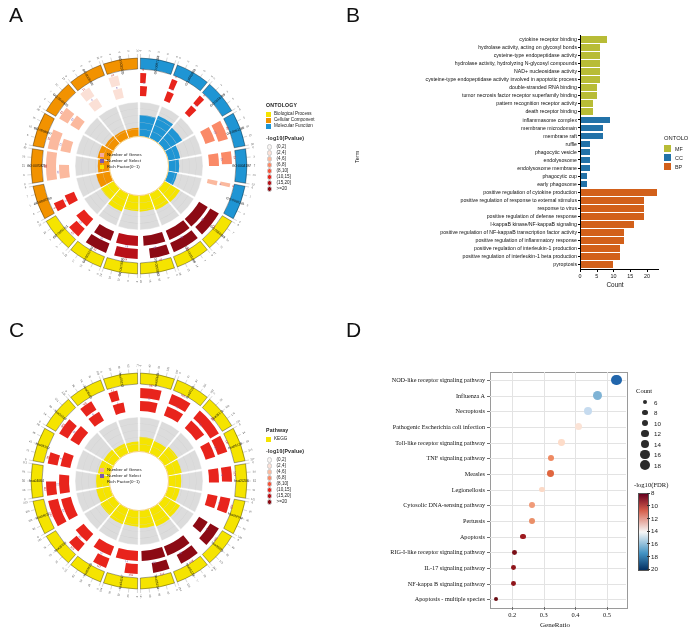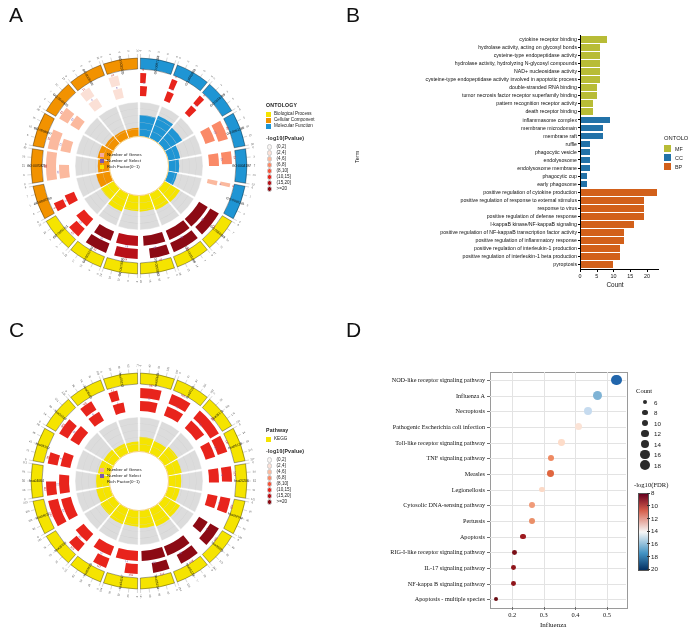--- a/index.html
+++ b/index.html
@@ -1234,21 +1234,21 @@
       <div class="d-tickmark" style="left:147px;top:284.16666666666663px;width:3px;height:0.6px"></div>
       <div class="d-dot" style="left:153.69302325581396px;top:282.16666666666663px;width:4px;height:4px;background:#6b0d14"></div>
       <div class="d-tickmark" style="left:172.13953488372093px;top:292px;width:0.6px;height:3px"></div>
       <div class="d-tlab" style="left:162.13953488372093px;top:296px;width:20px">0.2</div>
       <div class="d-tickmark" style="left:203.7674418604651px;top:292px;width:0.6px;height:3px"></div>
       <div class="d-tlab" style="left:193.7674418604651px;top:296px;width:20px">0.3</div>
       <div class="d-tickmark" style="left:235.3953488372093px;top:292px;width:0.6px;height:3px"></div>
       <div class="d-tlab" style="left:225.3953488372093px;top:296px;width:20px">0.4</div>
       <div class="d-tickmark" style="left:267.0232558139535px;top:292px;width:0.6px;height:3px"></div>
       <div class="d-tlab" style="left:257.0232558139535px;top:296px;width:20px">0.5</div>
-      <div class="d-axis-title" style="left:200px;top:306px">Influenza</div>
+      <div class="d-axis-title" style="left:200px;top:306px">GeneRatio</div>
       <div class="d-legend" style="left:296px;top:72px">
         <div class="lg-title">Count</div>
       </div>
       <div style="position:absolute;left:298px;top:82px;width:40px;height:10px;display:flex;align-items:center">
       <span class="d-sizedot" style="width:4.476923076923077px;height:4.476923076923077px;margin-left:4.7615384615384615px"></span>
       <span class="d-sizelab" style="margin-left:6.7615384615384615px">6</span>
       </div>
       <div style="position:absolute;left:298px;top:92.5px;width:40px;height:10px;display:flex;align-items:center">
       <span class="d-sizedot" style="width:5.430769230769231px;height:5.430769230769231px;margin-left:4.2846153846153845px"></span>
       <span class="d-sizelab" style="margin-left:6.2846153846153845px">8</span>

